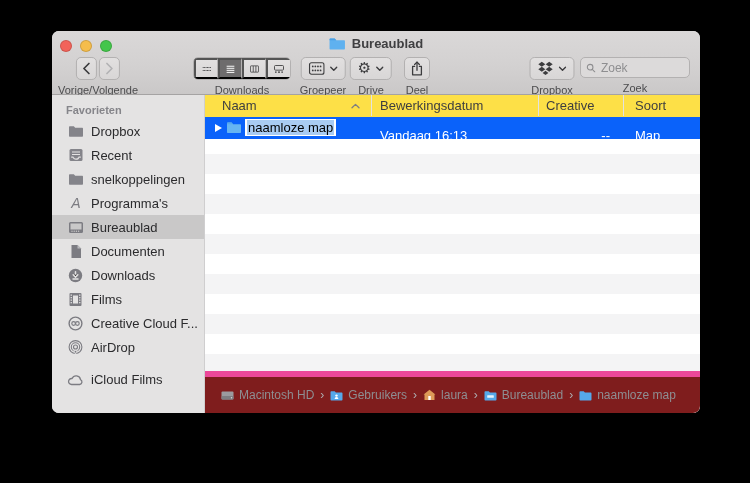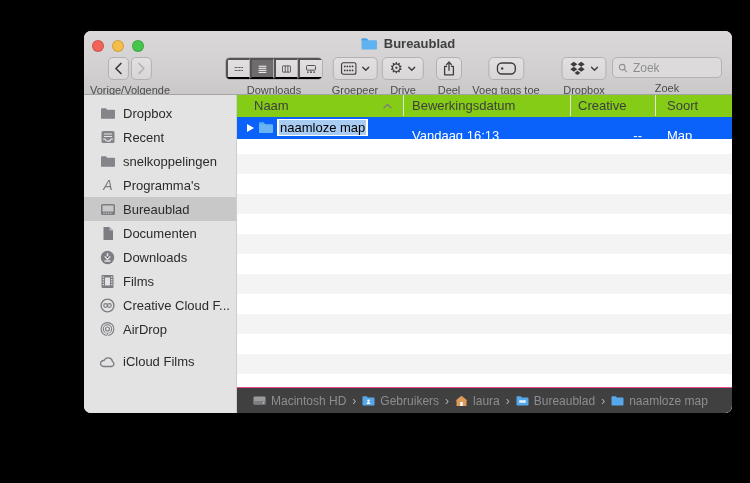--- a/index.html
+++ b/index.html
@@ -1,18 +1,18 @@
 <!DOCTYPE html>
 <html><head>
 <meta charset="utf-8">
 <style>
   html,body{margin:0;padding:0;}
   body{width:750px;height:483px;background:#000;font-family:"Liberation Sans",sans-serif;-webkit-font-smoothing:antialiased;}
   .stage{position:relative;width:750px;height:483px;background:#000;overflow:hidden;}
-  .window{position:absolute;left:52px;top:31px;width:648px;height:382px;border-radius:7px;overflow:hidden;background:#fff;box-shadow:0 10px 30px rgba(0,0,0,.6);margin-left:32px;}
+  .window{position:absolute;left:52px;top:31px;width:648px;height:382px;border-radius:7px;overflow:hidden;background:#fff;box-shadow:0 10px 30px rgba(0,0,0,.6);}
 
   
   .chrome{position:absolute;left:0;top:0;width:648px;height:64px;background:linear-gradient(180deg,#dad8d8 0%,#d3d1d1 55%,#cac8c8 100%);border-bottom:1px solid #a5a3a3;box-sizing:border-box;}
   .traffic{position:absolute;left:8px;top:9px;display:flex;gap:8px;}
   .light{width:12px;height:12px;border-radius:50%;border:0.5px solid rgba(0,0,0,.15);box-sizing:border-box;padding:0;}
   .title-wrap{position:absolute;top:5px;left:50%;transform:translateX(-50%);display:flex;align-items:center;gap:6px;}
   .title-text{font-size:13px;font-weight:600;color:#3f3f41;}
   .tgroup{position:absolute;top:26px;display:flex;flex-direction:column;align-items:center;transform:translateX(-50%);}
   .tlabel{font-size:11px;color:#4b4b4d;margin-top:4px;white-space:nowrap;text-align:right;}
   .btnrow{display:flex;gap:2px;}
@@ -31,34 +31,34 @@
   
   .bodyarea{position:absolute;left:0;top:64px;width:648px;height:318px;display:flex;}
   .sidebar{width:153px;height:318px;background:#e4e3e3;border-right:1px solid #cfcecf;box-sizing:border-box;padding-top:6px;flex:none;}
   .sb-header{height:18px;line-height:18px;padding-left:14px;font-size:11px;font-weight:bold;color:#85858a;}
   .sb-item{height:24px;display:flex;align-items:center;gap:7px;padding-left:15px;font-size:13px;color:#2b2b2d;cursor:default;}
   .sb-item.sel{background:#c9c8c8;}
   .sb-item .ic{width:17px;display:flex;justify-content:center;flex:none;}
   .sb-gap{height:8px;}
 
   .main{position:relative;flex:1;height:318px;background:#fff;}
-  .colheader{position:relative;height:38px;background:#84cc16;border-bottom:1px solid #e3e3e3;box-sizing:border-box;font-size:13px;color:#3e3e40;}
+  .colheader{position:relative;height:38px;background:#fde047;border-bottom:1px solid #e3e3e3;box-sizing:border-box;font-size:13px;color:#3e3e40;}
   .colheader .h{position:absolute;top:3px;}
   .vline{position:absolute;top:0;width:1px;height:21px;background:#e2e2e2;}
   .caret{position:absolute;top:8px;}
 
   .list{position:absolute;left:0;top:22px;right:0;bottom:26px;background-image:linear-gradient(#f4f4f5 50%,#ffffff 50%);background-size:100% 40px;background-position:0 37px;}
   .row-sel{position:absolute;left:0;top:0;right:0;height:22px;background:#0a62fa;color:#fff;font-size:13px;}
   .tri{position:absolute;left:10px;top:7px;width:0;height:0;border-left:7px solid #fff;border-top:4.5px solid transparent;border-bottom:4.5px solid transparent;}
   .rowfolder{position:absolute;left:21px;top:4px;}
   .editbox{position:absolute;left:40px;top:2px;background:#fff;padding:1px 2px;display:inline-block;}
   .editbox .seltext{background:#a9ccf3;color:#000;font-size:13px;line-height:15px;display:inline-block;padding:0 1px;}
   .cell{position:absolute;top:11px;}
 
-  .pathbar{position:absolute;left:0;bottom:0;right:0;height:26px;background:#404040;border-top:1px solid #ec4899;box-sizing:border-box;display:flex;align-items:center;padding-left:16px;font-size:12px;color:#8e8e92;}
+  .pathbar{position:absolute;left:0;bottom:0;right:0;height:42px;background:#7f1d1d;border-top:6px solid #ec4899;box-sizing:border-box;display:flex;align-items:center;padding-left:16px;font-size:12px;color:#8e8e92;}
   .pitem{display:flex;align-items:center;gap:5px;}
   .psep{margin:0 6px;color:#adadb0;font-size:12px;}
 </style>
 </head>
 <body>
 
 <div class="stage">
   <div class="window">
 
     <div class="chrome">
@@ -176,29 +176,20 @@
               <g fill="none" stroke="#3c3c3e" stroke-width="1.3" stroke-linecap="round" stroke-linejoin="round">
                 <path d="M4.6 5.4H2.6v8.4h8.8V5.4h-2"></path>
                 <path d="M7 9.3V1.2"></path>
                 <path d="M4.6 3.5L7 1.1l2.4 2.4"></path>
               </g>
             </svg>
         </button>
         <span class="tlabel">Deel</span>
       </div>
 
-      <div class="tgroup" style="left:422px">
-        <button class="tbtn">
-          <svg width="20" height="13" viewBox="0 0 20 13">
-              <rect x="1" y="1" width="18" height="11" rx="4.5" fill="none" stroke="#3c3c3e" stroke-width="1.4"></rect>
-              <circle cx="5.8" cy="6.5" r="1.2" fill="#3c3c3e"></circle>
-            </svg>
-        </button>
-        <span class="tlabel">Voeg tags toe</span>
-      </div>
 
       <div class="tgroup" style="left:500px">
         <button class="tbtn">
           <svg width="16" height="15" viewBox="0 0 16 15">
               <g fill="#3c3c3e">
                 <path d="M4.3 0.8L7.8 3.3 4.3 5.8 0.8 3.3Z"></path>
                 <path d="M11.7 0.8L15.2 3.3 11.7 5.8 8.2 3.3Z"></path>
                 <path d="M4.3 5.8L7.8 8.3 4.3 10.8 0.8 8.3Z"></path>
                 <path d="M11.7 5.8L15.2 8.3 11.7 10.8 8.2 8.3Z"></path>
                 <path d="M8 9.8L10.9 11.9 8 14 5.1 11.9Z"></path>
@@ -219,20 +210,21 @@
             </svg>
           <input type="text" placeholder="Zoek" style="">
         </div>
         <span class="tlabel">Zoek</span>
       </div>
     </div>
 
     <div class="bodyarea">
 
       <aside class="sidebar">
+        <div class="sb-header">Favorieten</div>
 
         <div class="sb-item">
           <span class="ic">
               <svg width="16" height="14" viewBox="0 0 16 14">
                 <path d="M1 3.2c0-.6.4-1 1-1h3.8l1.4 1.6h6.8c.6 0 1 .4 1 1v7c0 .6-.4 1-1 1H2c-.6 0-1-.4-1-1z" fill="#84848a"></path>
               </svg>
             </span>
           <span>Dropbox</span>
         </div>
         <div class="sb-item">

